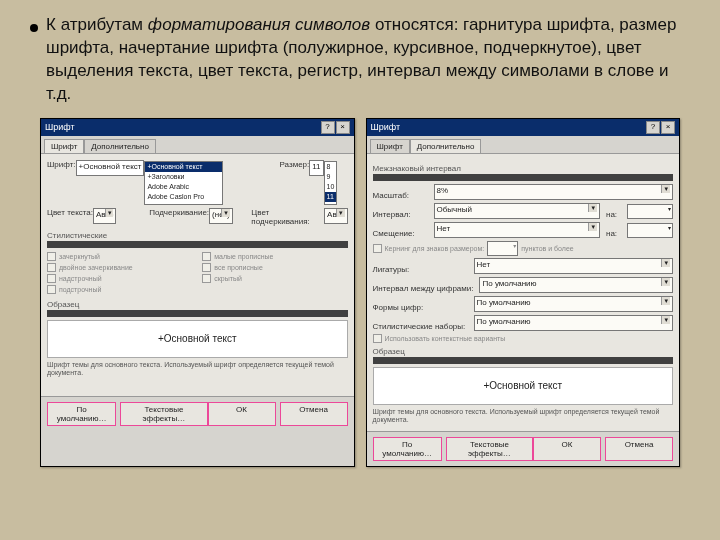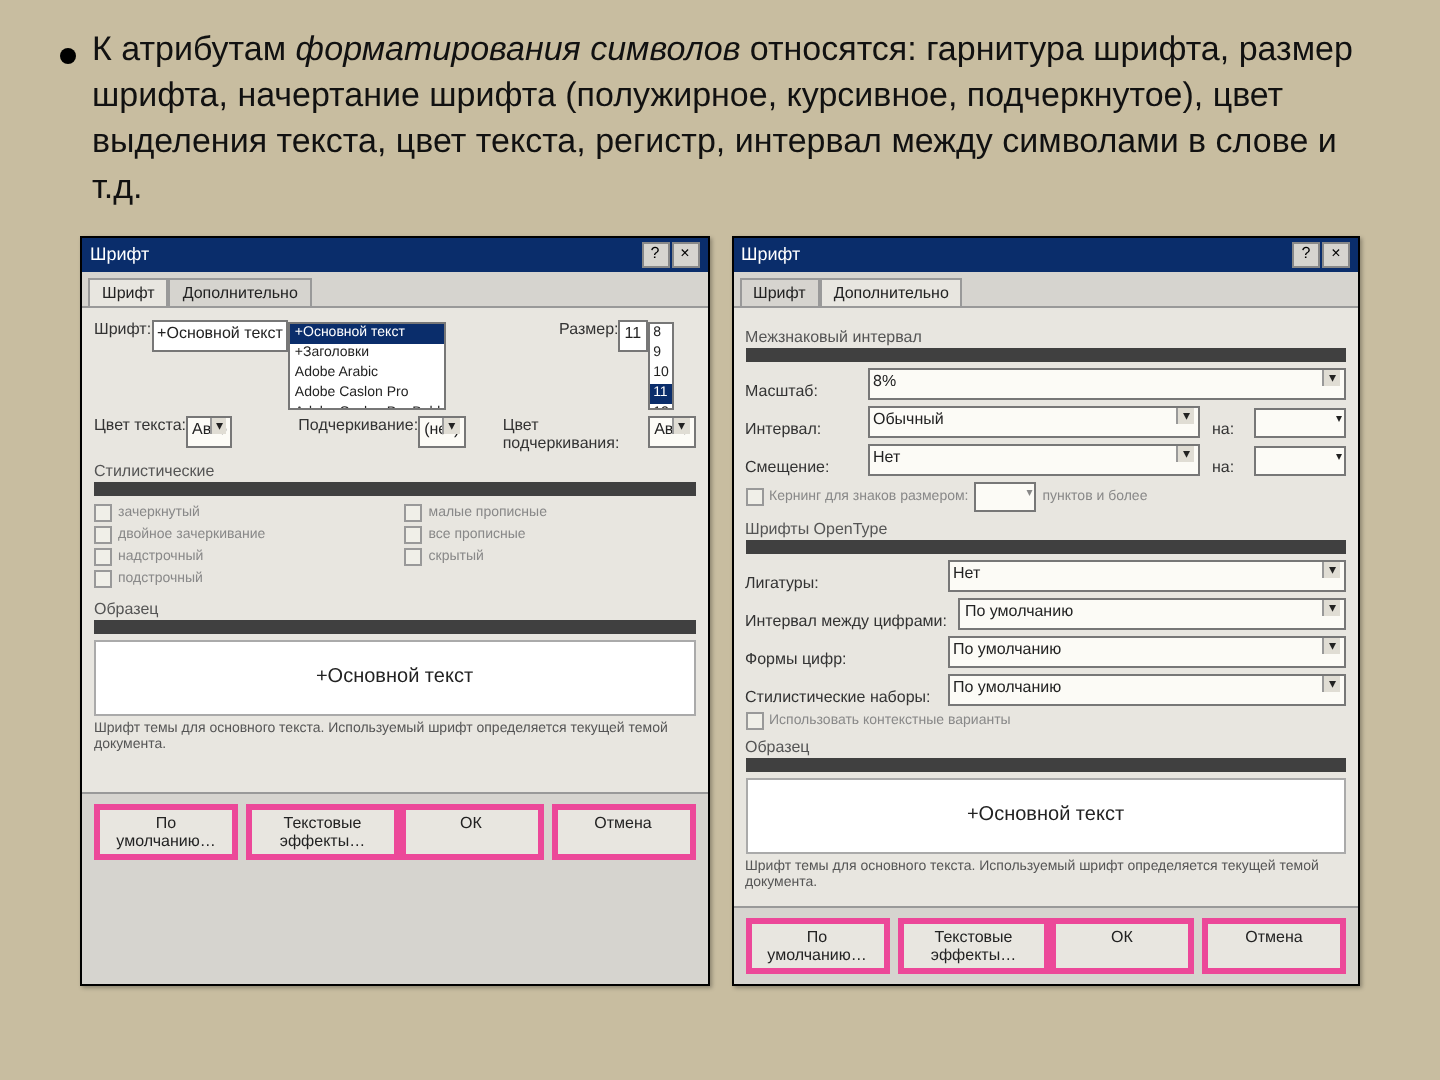--- a/index.html
+++ b/index.html
@@ -27,21 +27,21 @@
 .listbox div{padding:0 2px;font-size:7px;line-height:10px}
 .listbox .hl{background:#0a2d6b;color:#fff}
 .checks{display:flex;gap:10px;margin-top:4px}
 .chkcol{flex:1}
 .chk{font-size:7px;color:#888;margin-bottom:2px;display:flex;align-items:center;gap:3px}
 .chk::before{content:"";display:inline-block;width:7px;height:7px;border:1px solid #999;background:#f0efe8}
 .section-lbl{font-size:8px;color:#555;border-bottom:7px solid #404040;margin:4px 0 3px 0;padding-bottom:1px}
 .preview{border:1px solid #aaa;background:#fff;height:36px;display:flex;align-items:center;justify-content:center;font-size:10px;margin-top:2px}
 .note{font-size:7px;color:#555;margin-top:3px;line-height:1.2}
 .btnbar{display:flex;justify-content:space-between;padding:5px 6px;background:#d6d4cf;border-top:1px solid #999}
-.btn{border:3px solid #ec4899;background:#e8e6e0;font-size:8px;padding:2px 8px;min-width:50px;text-align:center}
+.btn{border:1px solid #ec4899;background:#e8e6e0;font-size:8px;padding:2px 8px;min-width:50px;text-align:center}
 .pair{display:flex;align-items:flex-end;gap:6px;margin-bottom:3px}
 .pair .lbl{min-width:55px;margin:0}
 .tiny-inp{border:1px solid #777;background:#fcfbf6;font-size:8px;padding:1px 2px;height:11px;width:40px;position:relative}
 .tiny-inp::after{content:"▾";position:absolute;right:1px;top:0;font-size:6px}
 .wide-inp{flex:1}
 </style>
 </head>
 <body>
 
 <div class="slide">
@@ -163,21 +163,20 @@
           <span class="lbl">Смещение:</span>
           <div class="sel wide-inp">Нет</div>
           <span class="lbl" style="min-width:15px">на:</span>
           <div class="tiny-inp"></div>
         </div>
         <div class="chk">
           <span>Кернинг для знаков размером:</span>
           <div class="tiny-inp" style="width:25px"></div>
           <span>пунктов и более</span>
         </div>
-        <div class="section-lbl">Шрифты OpenType</div>
         <div class="pair">
           <span class="lbl" style="min-width:95px">Лигатуры:</span>
           <div class="sel wide-inp">Нет</div>
         </div>
         <div class="pair">
           <span class="lbl" style="min-width:95px">Интервал между цифрами:</span>
           <div class="sel wide-inp">По умолчанию</div>
         </div>
         <div class="pair">
           <span class="lbl" style="min-width:95px">Формы цифр:</span>

